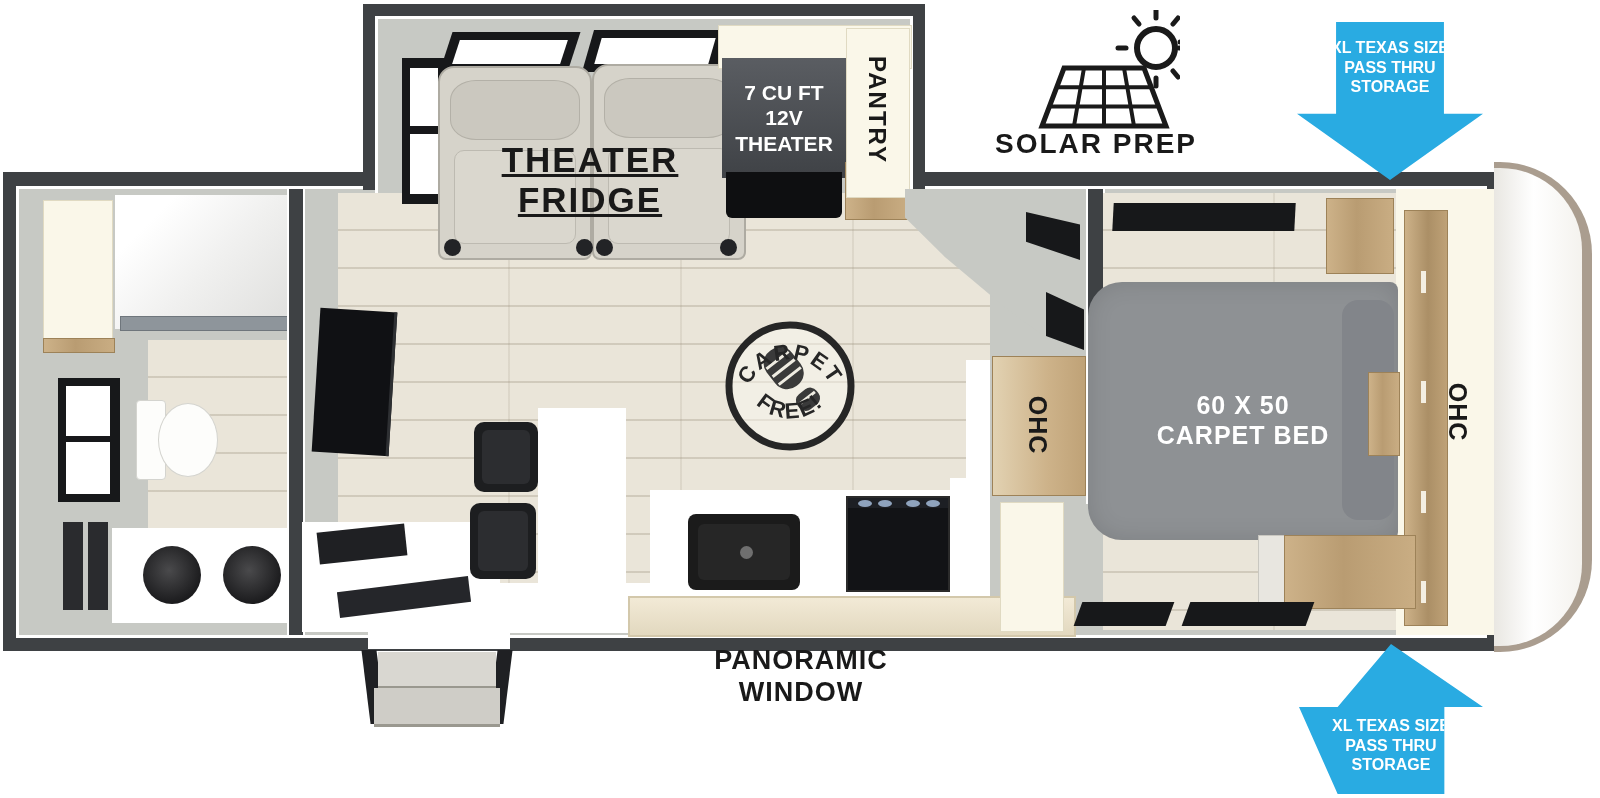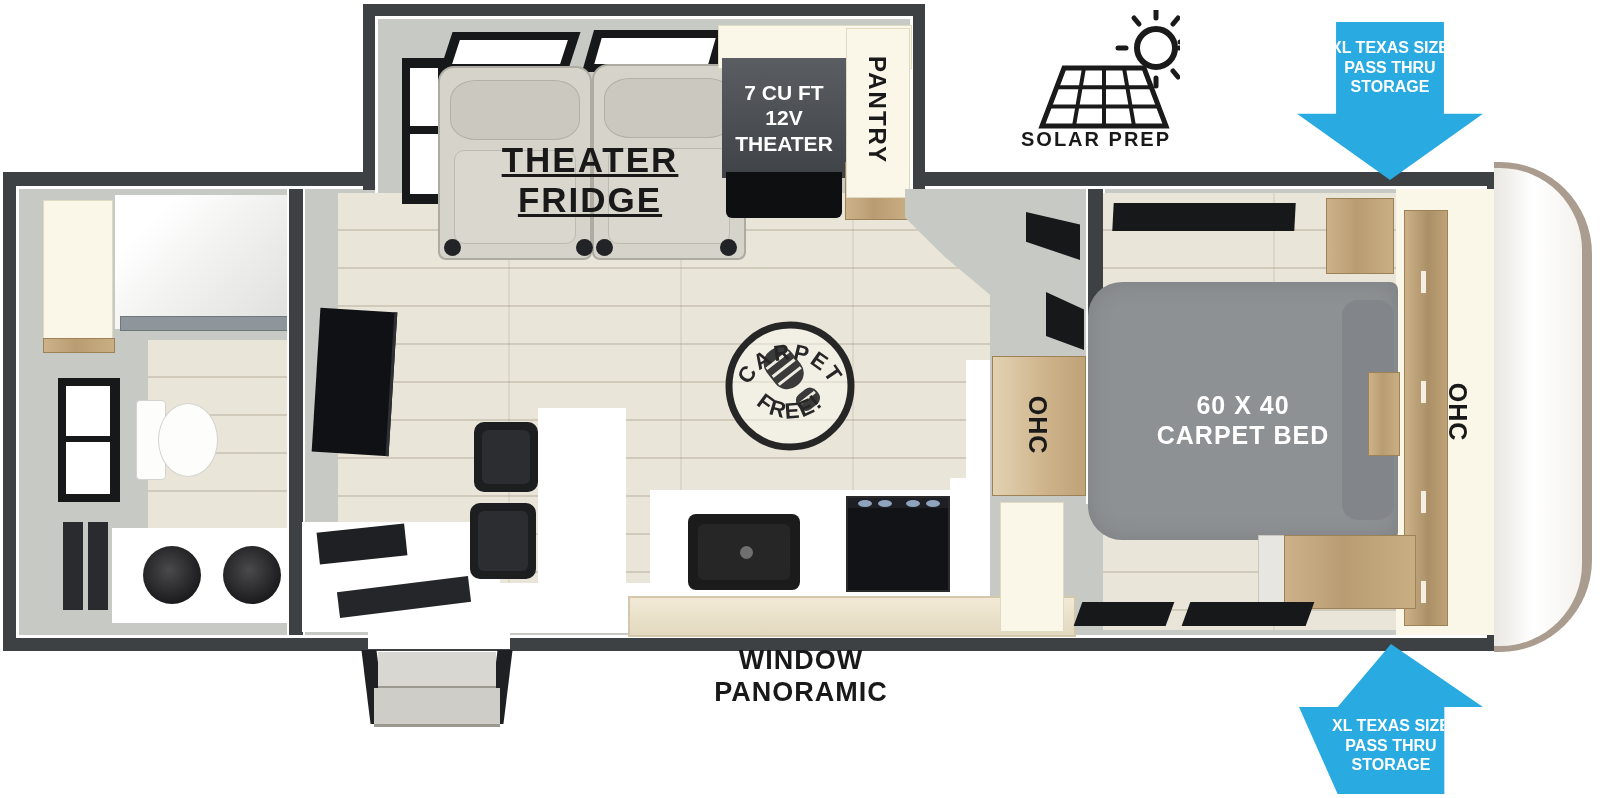--- a/index.html
+++ b/index.html
@@ -180,48 +180,48 @@
 
   <div class="abs lbl vlabel" style="left:993px;top:405px;width:90px;height:40px;font-size:25px;letter-spacing:1px;">
     <span>OHC</span>
   </div>
 
   <div class="abs lbl vlabel" style="left:1413px;top:392px;width:90px;height:40px;font-size:25px;letter-spacing:1px;">
     <span>OHC</span>
   </div>
 
   <div class="abs" style="left:1138px;top:390px;width:210px;color:#fff;font-weight:bold;font-size:25px;letter-spacing:1px;line-height:1.2;text-align:center;">
-    <div>60 X 40</div>
+    <div>60 X 50</div>
     <div>CARPET BED</div>
   </div>
 
   <div class="abs lbl" style="left:658px;top:644px;width:286px;font-size:27px;letter-spacing:1px;line-height:1.2;">
+    <div>PANORAMIC</div>
     <div>WINDOW</div>
-    <div>PANORAMIC</div>
   </div>
 
   <svg class="abs" style="left:1030px;top:10px;" width="150" height="122" viewBox="0 0 150 122">
     <g stroke="#1a1a1a" stroke-width="5" stroke-linecap="round">
       <circle cx="126" cy="38" r="19" fill="none" stroke-width="6"></circle>
       <line x1="126" y1="8" x2="126" y2="0"></line>
       <line x1="143" y1="14" x2="148" y2="8"></line>
       <line x1="150" y1="32" x2="150" y2="32"></line>
       <line x1="149" y1="38" x2="150" y2="38"></line>
       <line x1="143" y1="61" x2="148" y2="67"></line>
       <line x1="126" y1="68" x2="126" y2="76"></line>
       <line x1="109" y1="61" x2="104" y2="67"></line>
       <line x1="109" y1="14" x2="104" y2="8"></line>
       <line x1="96" y1="38" x2="88" y2="38"></line>
     </g>
     <g>
       <polygon points="34,58 114,58 136,116 12,116" fill="#ffffff" stroke="#1a1a1a" stroke-width="5"></polygon>
       <path d="M54 58 L44 116 M74 58 L74 116 M94 58 L104 116 M26.5 77.3 L121 77.3 M19.5 96.6 L128.5 96.6" stroke="#1a1a1a" stroke-width="4" fill="none"></path>
     </g>
   </svg>
-  <div class="abs lbl" style="left:980px;top:128px;width:232px;font-size:20px;letter-spacing:2px;">
+  <div class="abs lbl" style="left:980px;top:128px;width:232px;font-size:28px;letter-spacing:2px;">
     <span>SOLAR PREP</span>
   </div>
 
   <svg class="abs" style="left:720px;top:316px;" width="140" height="140" viewBox="0 0 140 140">
     <circle cx="70" cy="70" r="61" fill="rgba(252,250,244,0.45)" stroke="#262626" stroke-width="7"></circle>
     <defs>
       <path id="arcTop" d="M 26 79 A 45 45 0 0 1 114 79"></path>
       <path id="arcBot" d="M 23 64 A 48 48 0 0 0 117 64"></path>
     </defs>
     <g transform="rotate(-38 70 70)" fill="#3a3a3a">

